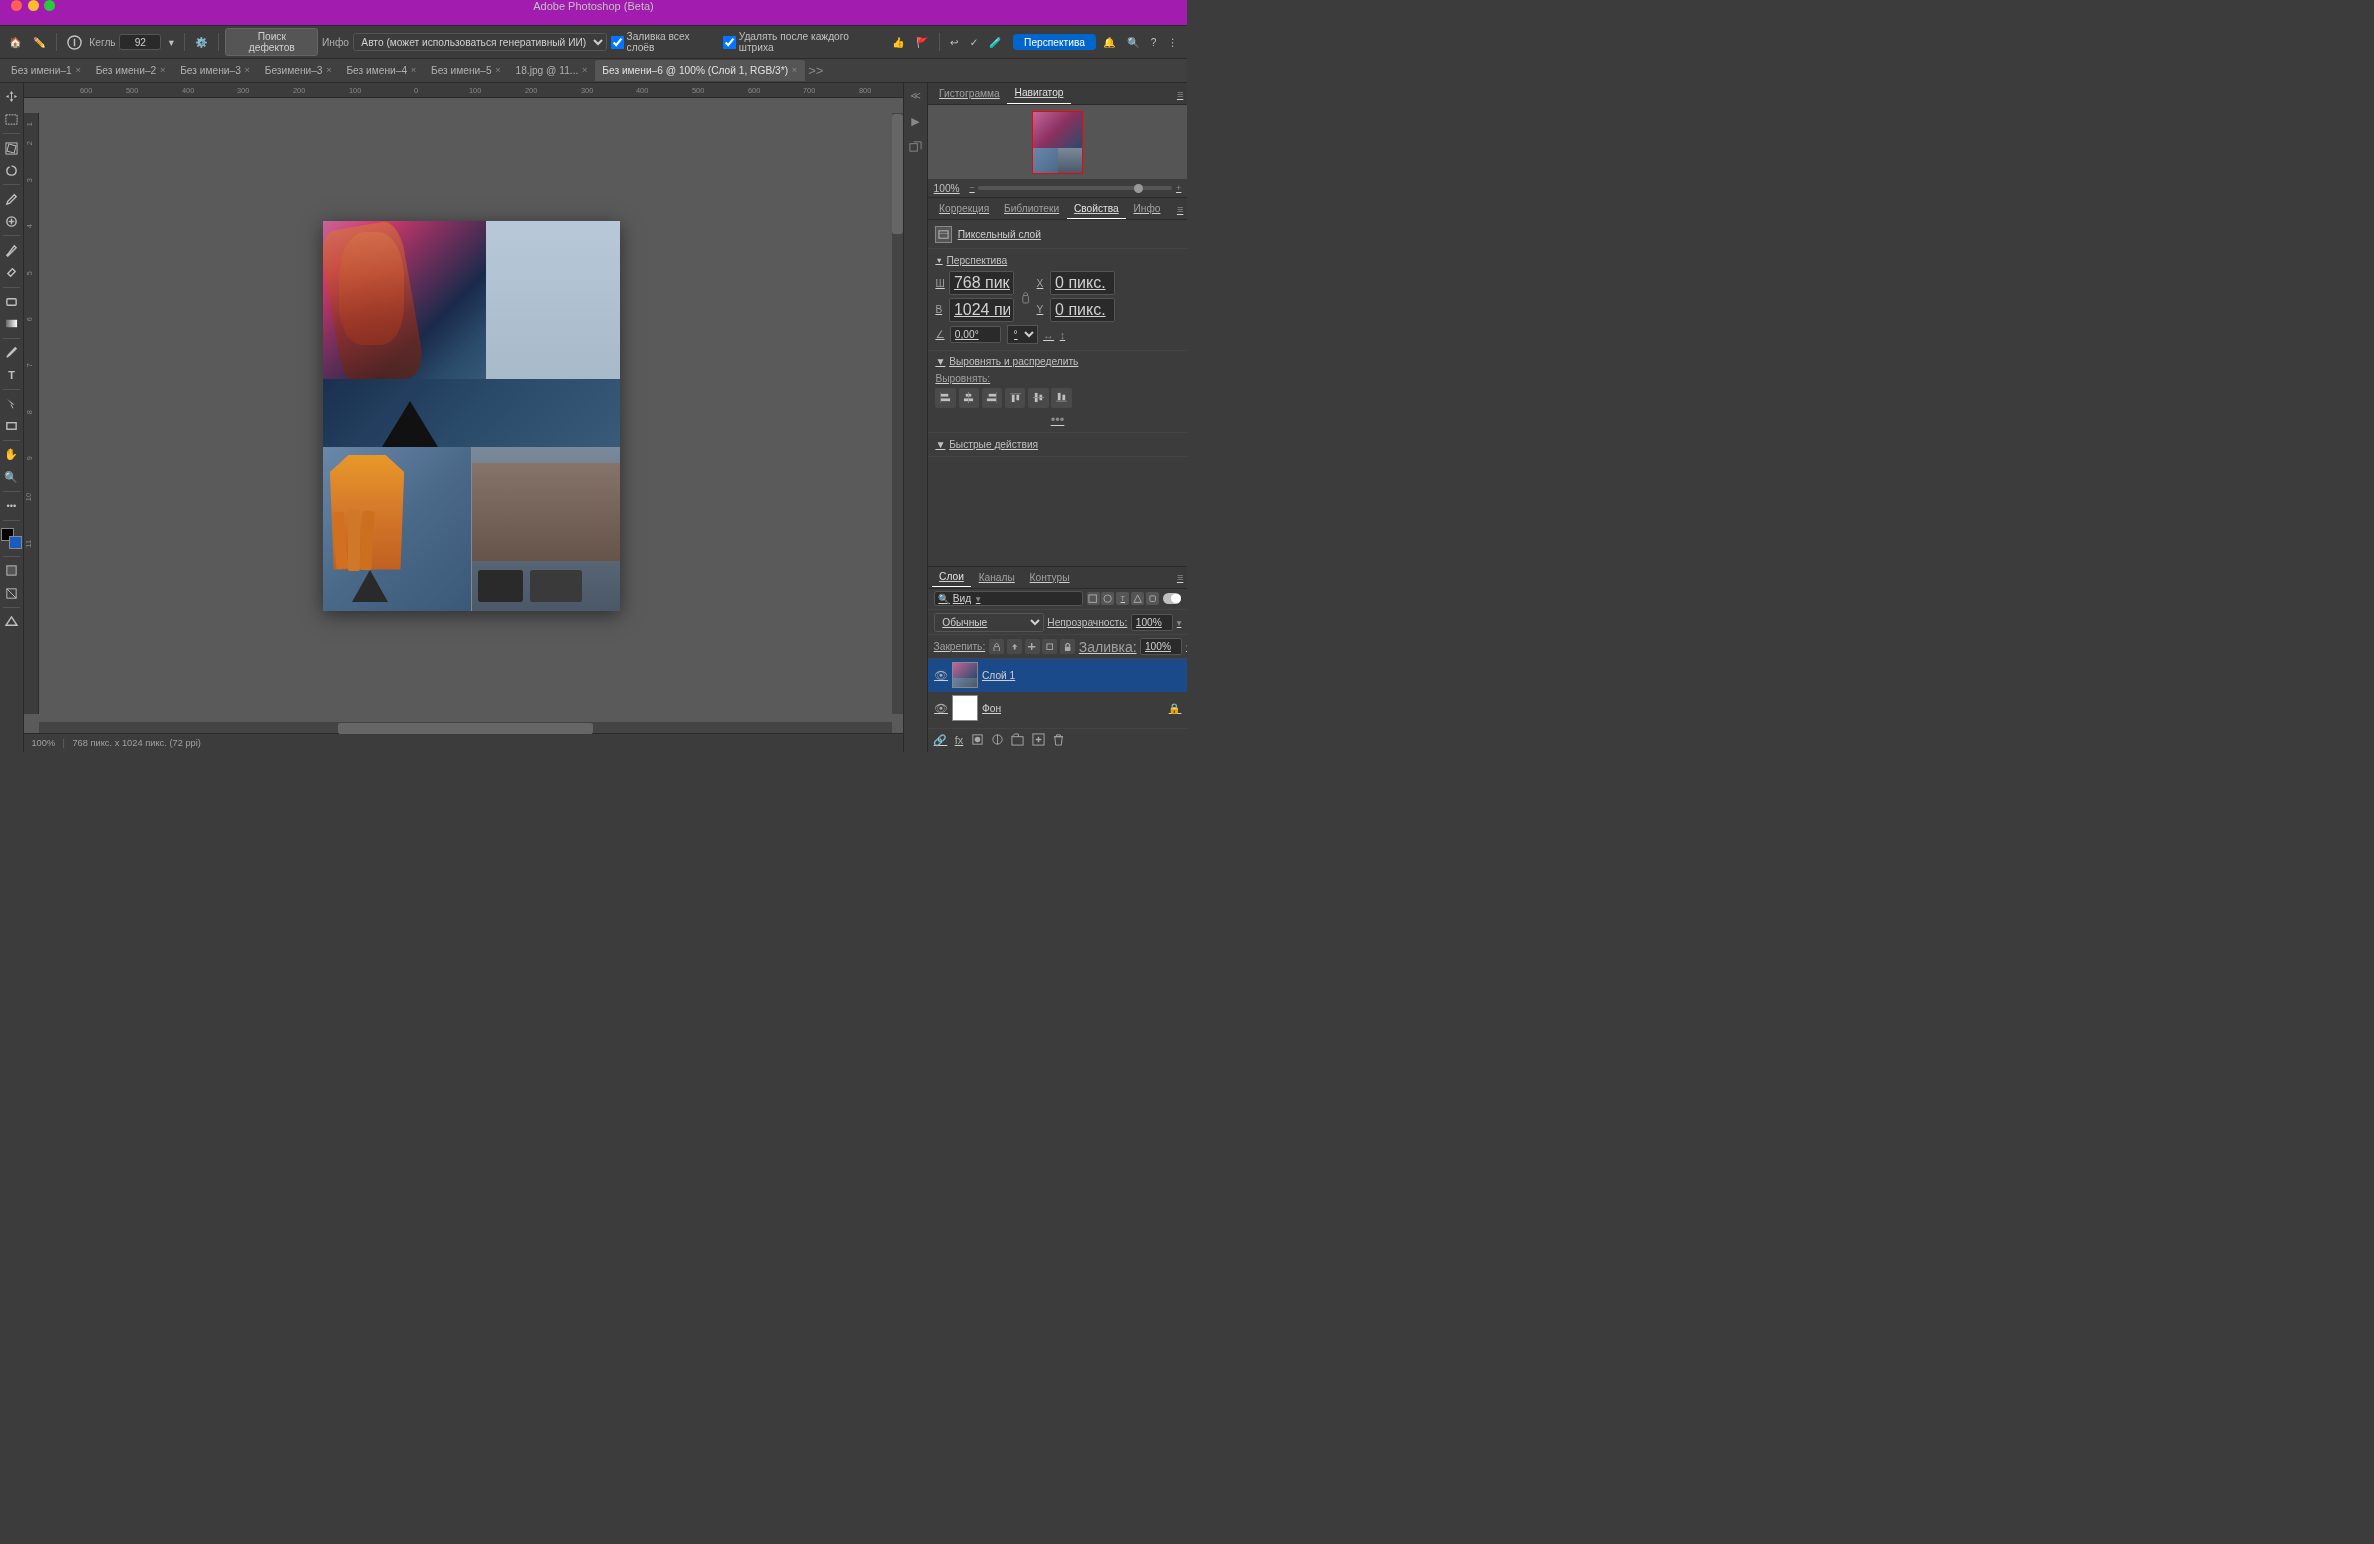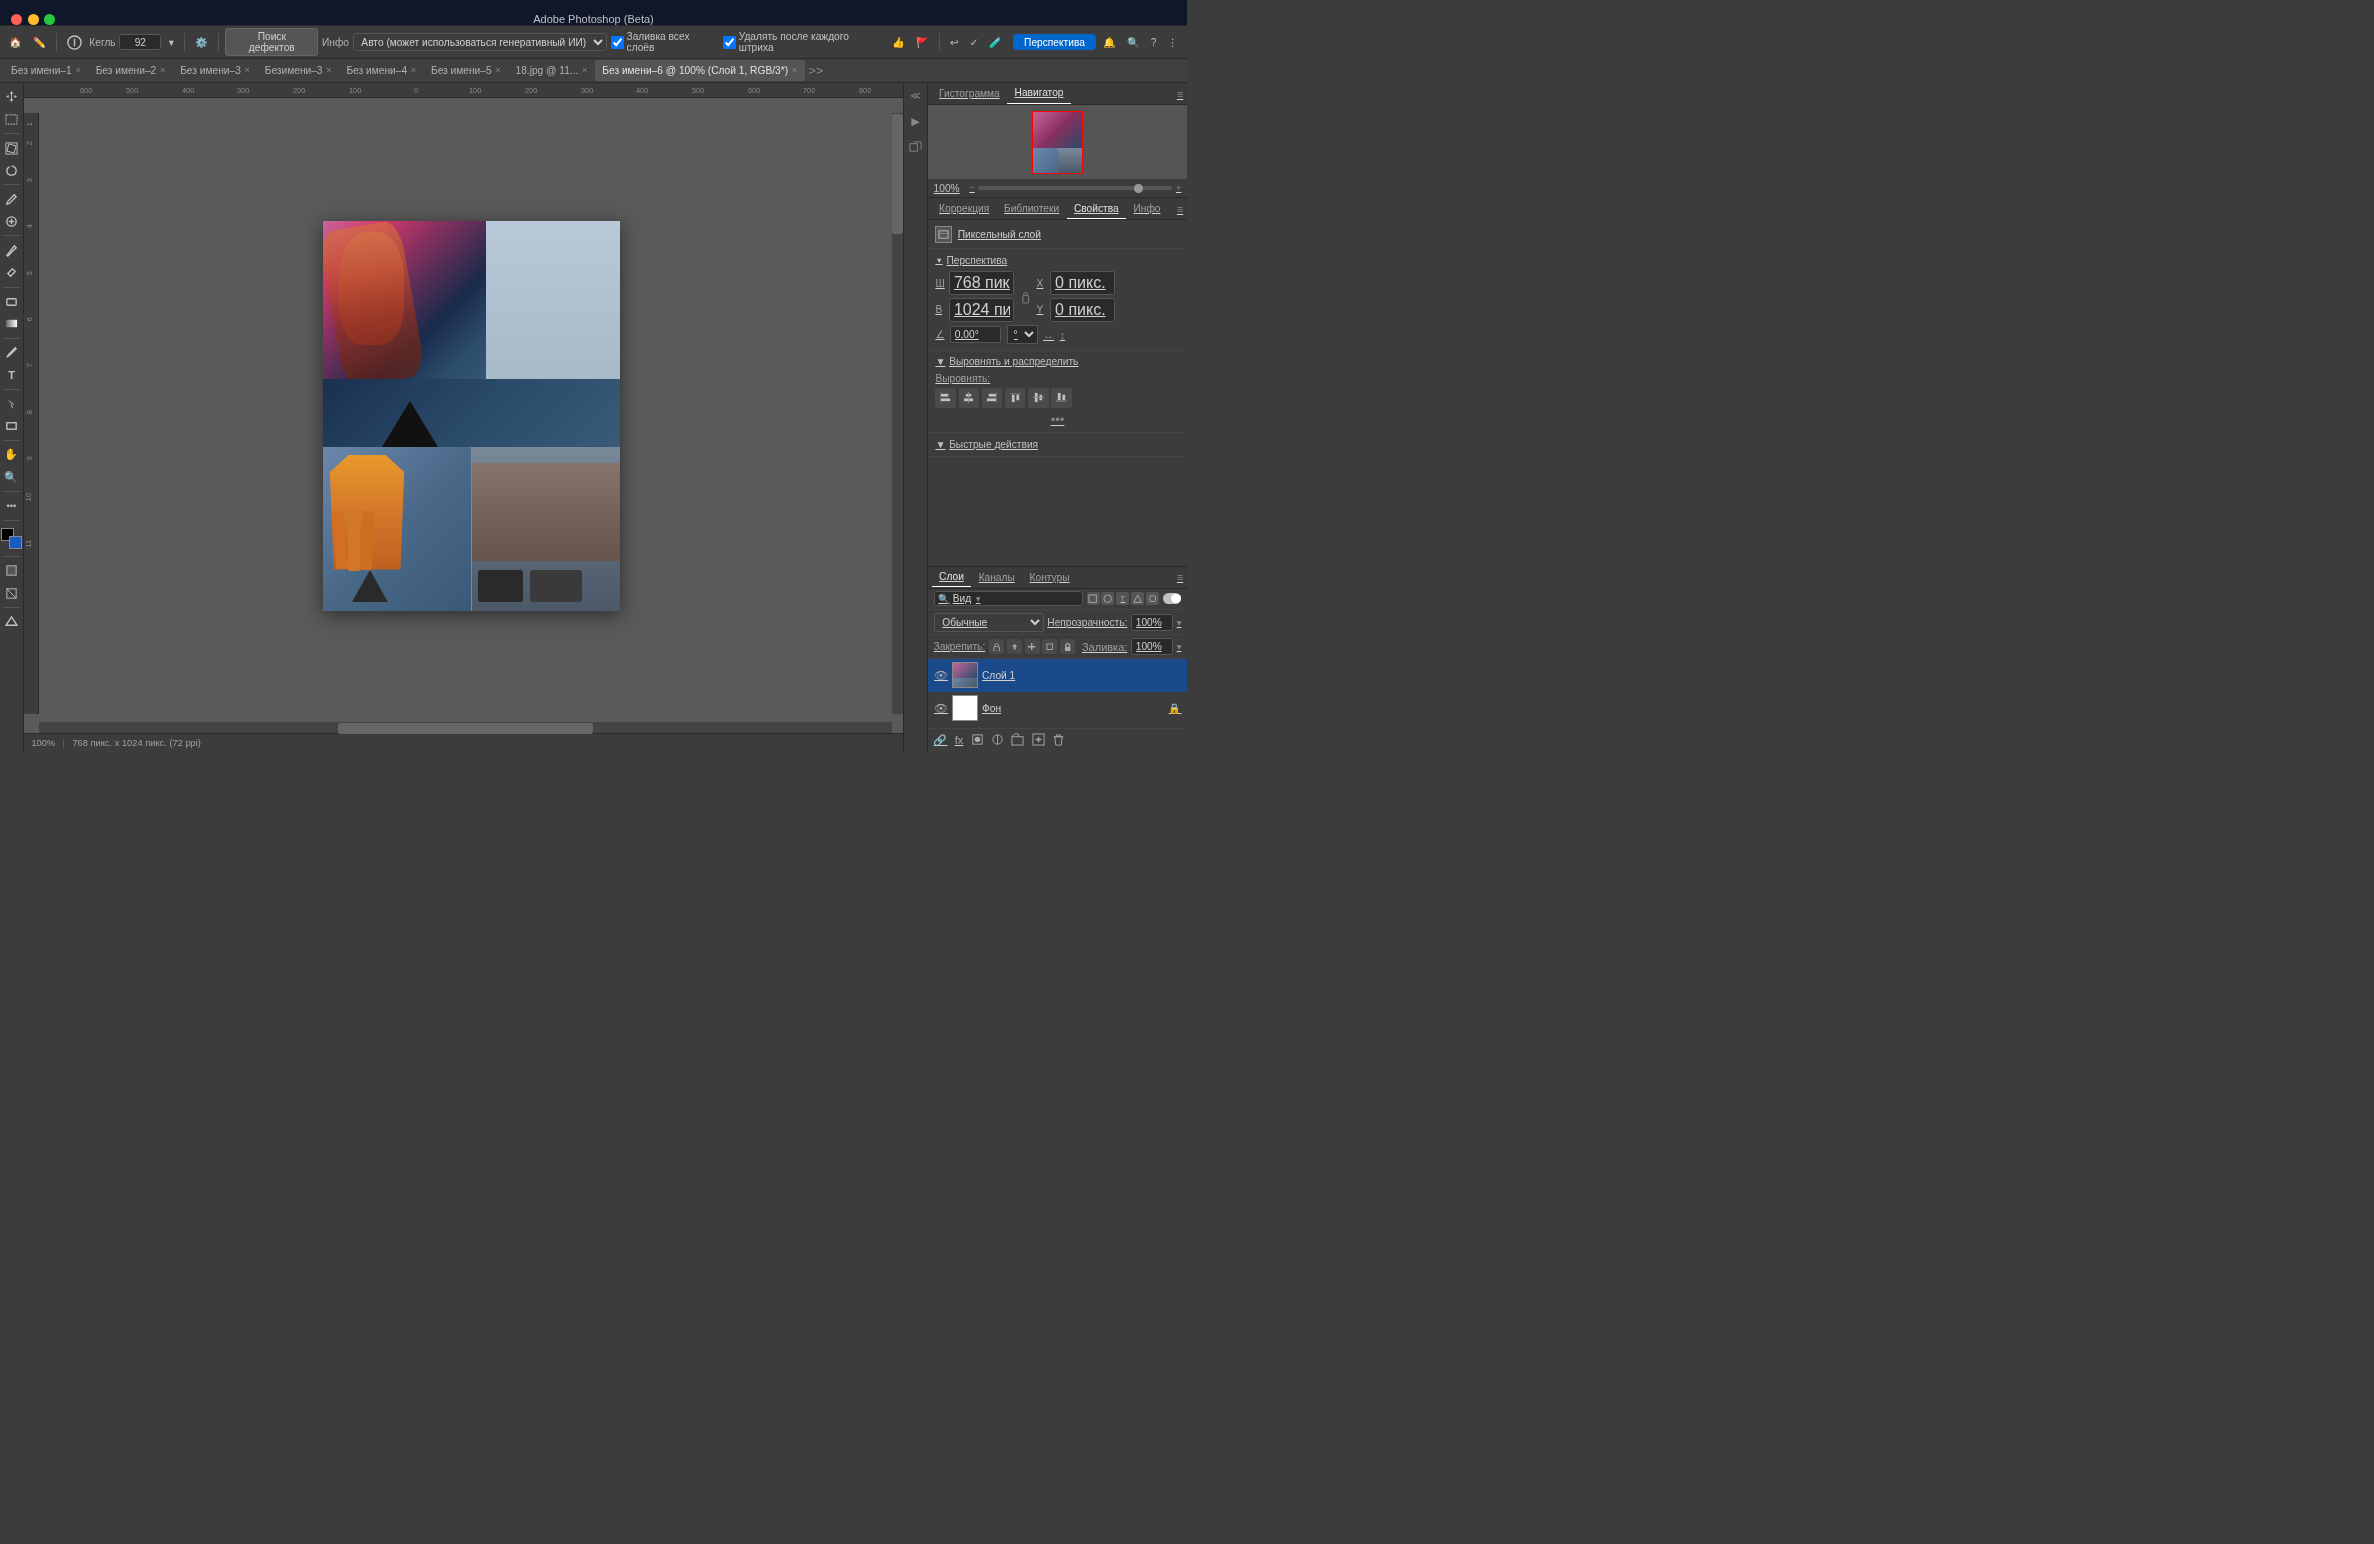--- a/index.html
+++ b/index.html
@@ -1,19 +1,19 @@
 <!DOCTYPE html>
 <html style="font-size:15px"><head>
   <meta charset="utf-8">
   <style>
     * { box-sizing: border-box; margin: 0; padding: 0; }
     body { font-family: -apple-system, 'Helvetica Neue', Arial, sans-serif; font-size: 10.2px; background: #3c3c3c; color: #d0d0d0; overflow: hidden; width: 1187px; height: 772px; }
 
     
-    .title-bar { background: #0f172a; height: 26px; display: flex; align-items: flex-end; justify-content: center; position: relative; border-bottom: 0.9px solid #2a2a2a; }
+    .title-bar { background: #a21caf; height: 26px; display: flex; align-items: flex-start; justify-content: center; position: relative; border-bottom: 0.9px solid #2a2a2a; }
     .title-bar-title { font-size: 11px; color: #c0c0c0; }
     .window-controls { position: absolute; left: 11px; display: flex; gap: 5.6px; }
     .wc { width: 11px; height: 11px; border-radius: 50%; }
     .wc-close { background: #ff5f56; }
     .wc-min { background: #ffbd2e; }
     .wc-max { background: #27c93f; }
 
     
     .toolbar { background: #3c3c3c; height: 33px; display: flex; align-items: center; padding: 0 5.6px; gap: 3.7px; border-bottom: 0.9px solid #2a2a2a; }
     .toolbar-btn { background: none; border: none; color: #c0c0c0; cursor: pointer; padding: 1.9px 3.7px; border-radius: 2.8px; font-size: 10.2px; display: flex; align-items: center; gap: 1.9px; }
@@ -94,21 +94,21 @@
     .layers-search { display: flex; align-items: center; background: #2a2a2a; border: 0.9px solid #555; border-radius: 2.8px; padding: 0.9px 3.7px; flex: 1; gap: 2.8px; }
     .layers-search-icon { color: #888; font-size: 9.3px; }
     .layers-filter-icon { width: 13px; height: 13px; background: #555; border-radius: 1.9px; display: flex; align-items: center; justify-content: center; font-size: 8.3px; color: #aaa; cursor: pointer; }
     .layer-mode-row { display: flex; align-items: center; padding: 2.8px 5.6px; gap: 3.7px; border-bottom: 0.9px solid #444; }
     .layer-mode-select { background: #3c3c3c; border: 0.9px solid #555; color: #d0d0d0; font-size: 10.2px; padding: 1.9px 3.7px; border-radius: 1.9px; flex: 1; cursor: pointer; }
     .opacity-row { display: flex; align-items: center; gap: 3.7px; font-size: 10.2px; color: #c0c0c0; }
     .layer-lock-row { display: flex; align-items: center; padding: 2.8px 5.6px; gap: 3.7px; border-bottom: 0.9px solid #444; }
     .layer-lock-label { color: #a0a0a0; font-size: 10.2px; }
     .lock-btns { display: flex; gap: 2.8px; }
     .lock-btn { width: 15px; height: 15px; background: #4a4a4a; border: none; color: #aaa; border-radius: 1.9px; cursor: pointer; display: flex; align-items: center; justify-content: center; font-size: 8.3px; }
-    .fill-label { color: #a0a0a0; font-size: 11px; margin-left: auto; }
+    .fill-label { color: #a0a0a0; font-size: 14px; margin-left: auto; }
     .layers-list { flex: 1; overflow-y: auto; }
     .layer-item { display: flex; align-items: center; padding: 2.8px 5.6px; cursor: pointer; height: 33px; }
     .layer-item.active { background: #1a4a8a; }
     .layer-eye { width: 15px; height: 15px; display: flex; align-items: center; justify-content: center; color: #aaa; cursor: pointer; font-size: 11px; }
     .layer-thumb { width: 26px; height: 26px; background: #666; border: 0.9px solid #888; margin: 0 3.7px; overflow: hidden; flex-shrink: 0; }
     .layer-thumb-bg { width: 26px; height: 26px; background: #fff; border: 0.9px solid #888; margin: 0 3.7px; flex-shrink: 0; }
     .layer-name { font-size: 10.2px; color: #d0d0d0; flex: 1; }
     .layer-lock { color: #888; font-size: 10.2px; }
     .layers-bottom { display: flex; align-items: center; padding: 3.7px 5.6px; border-top: 0.9px solid #444; gap: 7.4px; }
     .layers-bottom-btn { color: #aaa; cursor: pointer; font-size: 11px; }

